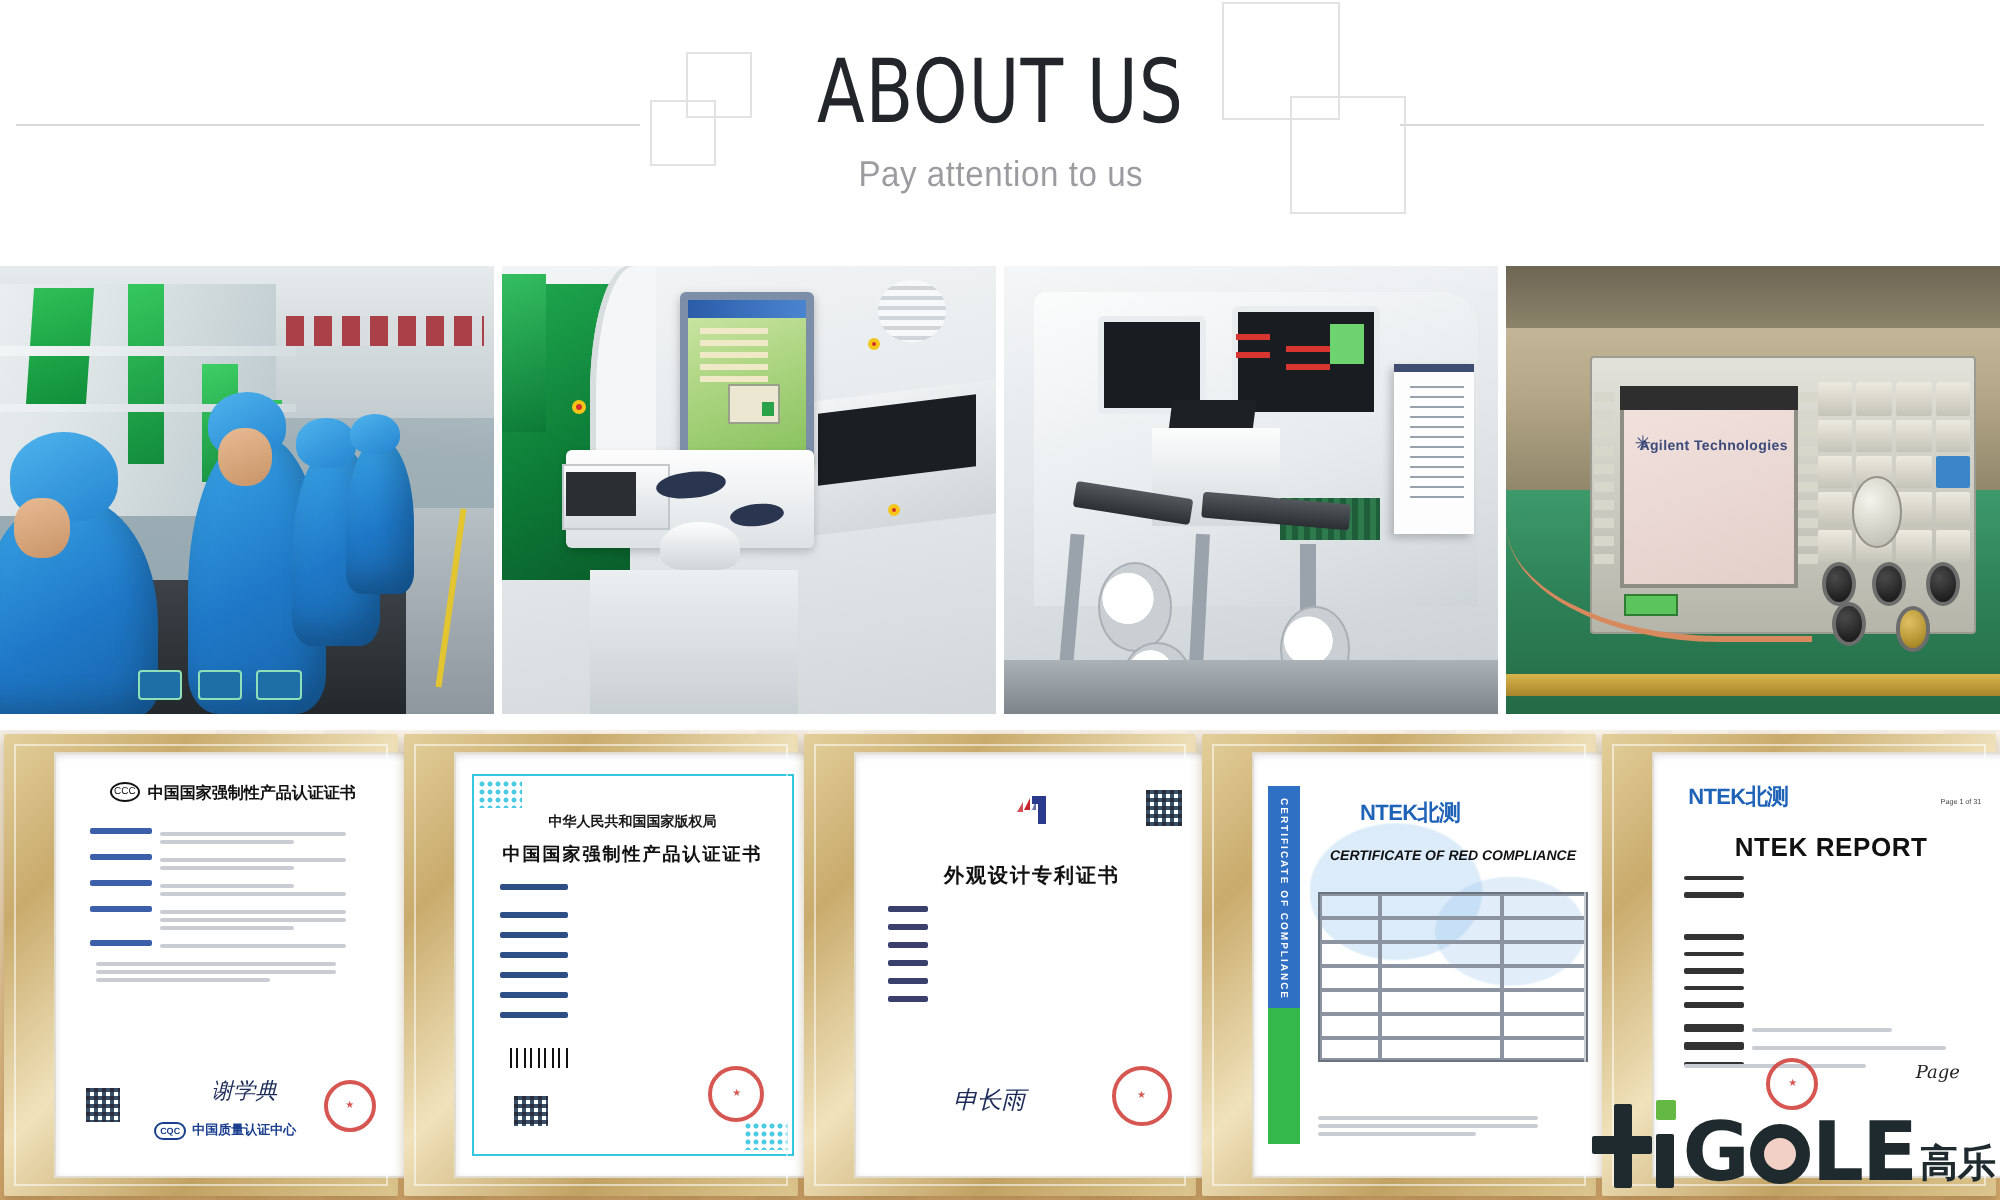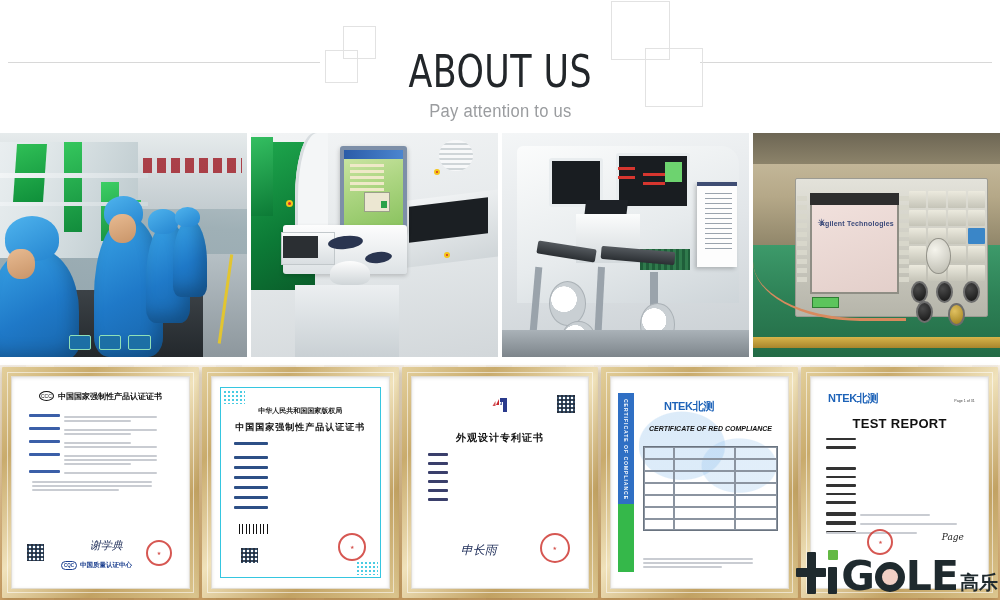--- a/index.html
+++ b/index.html
@@ -20,21 +20,21 @@
   .hrule.right { left:700px; width:292px; }
 
   .sq { position:absolute; border:1px solid #e2e2e2; background:transparent; }
   .sq-l1 { left:343px; top:26px;  width:33px;  height:33px; }
   .sq-l2 { left:325px; top:50px;  width:33px;  height:33px; }
   .sq-r1 { left:611px; top:1px;   width:59px;  height:59px; }
   .sq-r2 { left:645px; top:48px;  width:58px;  height:59px; }
 
   .title-block {
     position:absolute; left:0; top:0; width:1000px; height:122px;
-    display:flex; flex-direction:column; align-items:center; justify-content:flex-end;
+    display:flex; flex-direction:column; align-items:center; justify-content:center;
     pointer-events:none;
   }
   .title {
     font-size:44px; line-height:1.05; letter-spacing:0.5px;
     color:#22262a; font-weight:400;
     font-family:"DejaVu Sans Condensed","Liberation Sans",sans-serif;
     transform:scaleX(0.88); transform-origin:center;
   }
   .subtitle {
     margin-top:6px; font-size:18px; color:#9a9c9f; font-weight:400;
@@ -226,20 +226,21 @@
     box-shadow:0 3px 6px rgba(120,90,40,.35);
     border-radius:1px;
   }
   .frame::after {
     content:""; position:absolute; inset:5px; border:1px solid rgba(255,255,255,.55);
     pointer-events:none;
   }
   .mat {
     width:100%; height:100%; background:#ffffff; position:relative; overflow:hidden;
     box-shadow:inset 0 0 0 1px #e2ddd2, inset 0 1px 4px rgba(0,0,0,.18);
+    margin-left:16px;
   }
   .cline { height:2px; background:#c9ccd2; border-radius:1px; margin:2px 0; }
   .cline.sh { width:40%; } .cline.md { width:62%; } .cline.lg { width:86%; }
   .seal {
     position:absolute; border-radius:50%; border:2px solid #cf3a34;
     color:#cf3a34; display:flex; align-items:center; justify-content:center;
     font-size:5px; opacity:.85;
   }
   .qr {
     position:absolute; background:
@@ -730,21 +731,21 @@
         </div>
       </div>
     </div>
 
     <div class="frame">
       <div class="mat c5">
         <div class="logo ntek">
           <span class="n">NTEK</span><span class="cn">北测</span>
         </div>
         <div class="page">Page 1 of 31</div>
-        <div class="h1">TEST REPORT</div>
+        <div class="h1">NTEK REPORT</div>
         <div class="rows">
           <div class="row">
               <span class="lbl"></span>
               <span class="val">
                 <div class="cline lg"></div>
               </span>
             </div>
           <div class="row">
               <span class="lbl"></span>
               <span class="val">

